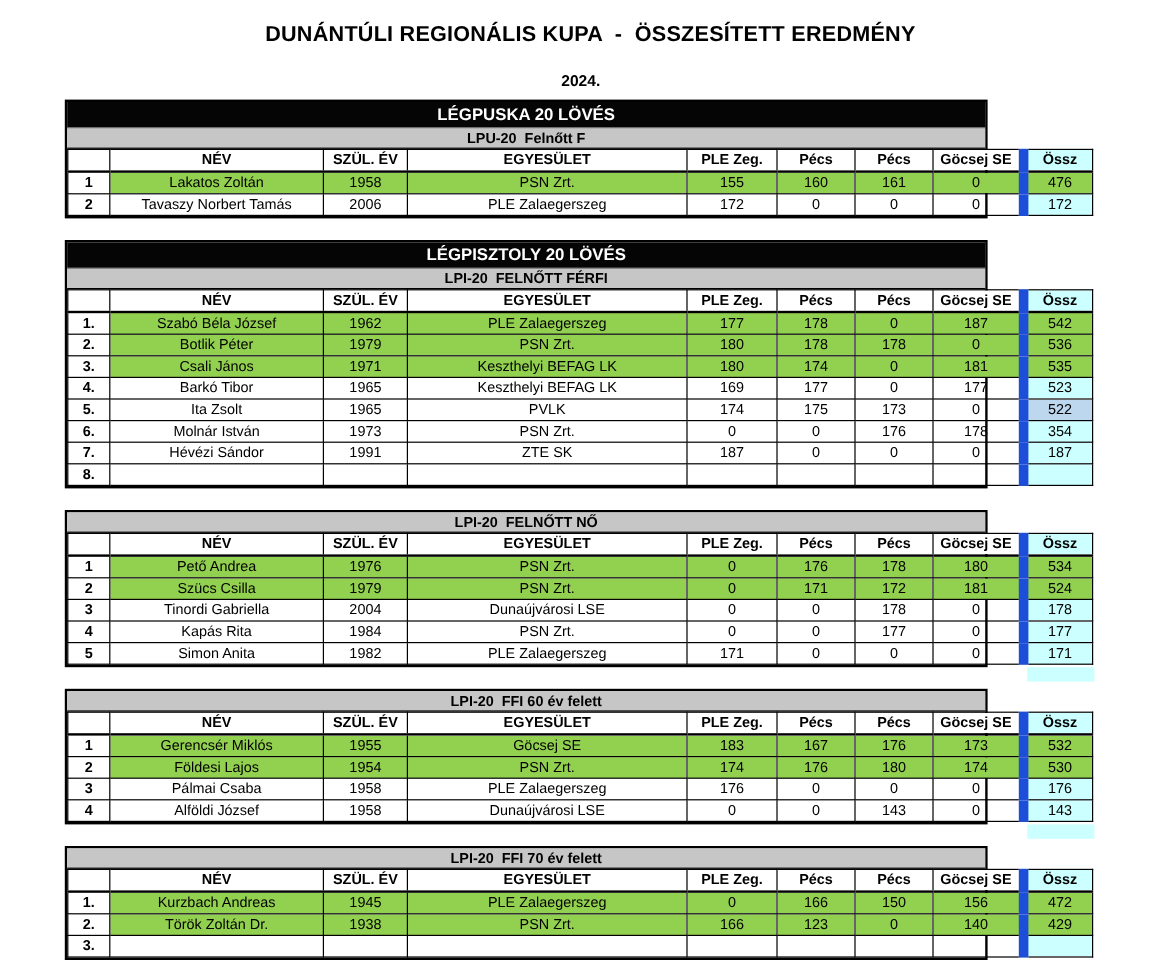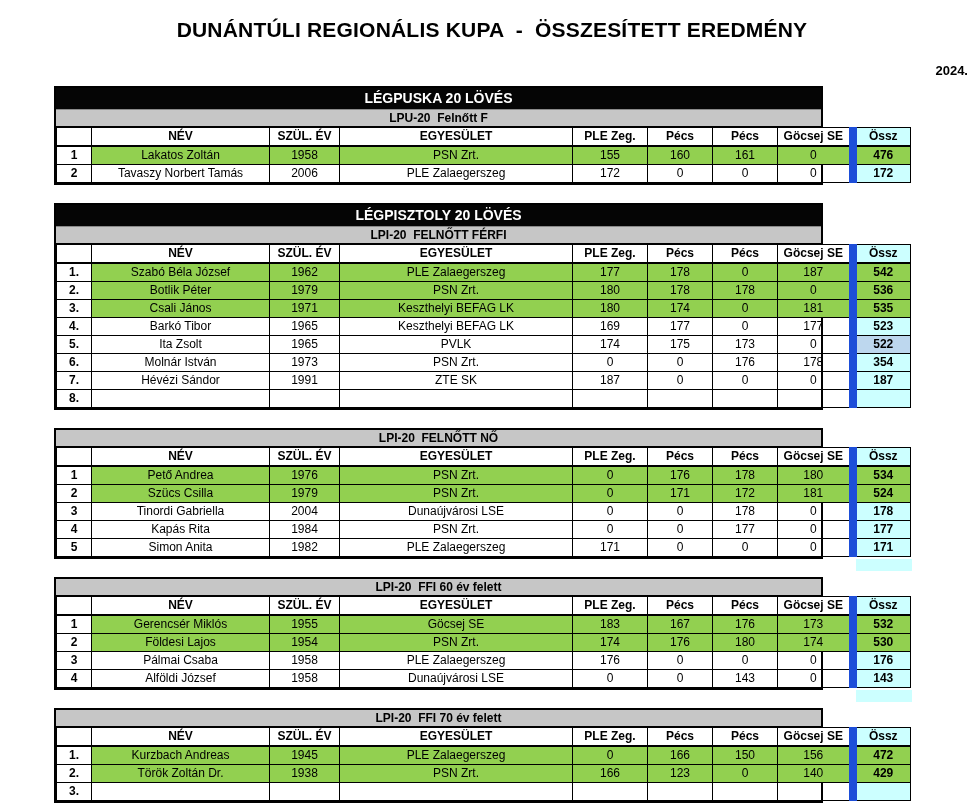--- a/index.html
+++ b/index.html
@@ -2,25 +2,25 @@
 <html><head>
 <meta charset="utf-8">
 <style>
   html,body{margin:0;padding:0;background:#fff;}
   body{
     width:968px;height:806px;
     font-family:"Liberation Sans",sans-serif;
     color:#000;overflow:hidden;
   }
   .title{
-    text-align:center;font-weight:bold;font-size:21px;
+    text-align:center;font-weight:bold;font-size:18px;
     padding-top:18px;white-space:pre;letter-spacing:.2px;padding-left:16px;
   }
   .year{
-    text-align:right;font-weight:bold;font-size:13px;
+    text-align:center;font-weight:bold;font-size:13px;
     margin-top:21px;margin-bottom:8px;
   }
   .sections{width:769px;margin-left:54px;}
   .section{border:2px solid #000;background:#fff;}
   .banner{
     background:#050505;color:#fff;font-weight:bold;font-size:14px;
     text-align:center;height:21px;line-height:21px;
     border-bottom:1px solid #8a8a8a;white-space:pre;
   }
   .subtitle{
@@ -31,21 +31,21 @@
   table{border-collapse:collapse;table-layout:fixed;width:100%;}
   th,td{
     border:1px solid #000;height:17px;padding:0 3px;
     font-size:12px;line-height:15px;overflow:hidden;white-space:nowrap;
   }
   thead th{font-weight:bold;background:#fff;}
   thead tr th{border-bottom:2px solid #000;}
   td.rank{font-weight:bold;text-align:center;background:#fff;padding:0;}
   td.born,td.score{text-align:center;}
   td.name,td.club{text-align:center;}
-  td.total{font-weight:bold;text-align:center;}
+  td.total{font-weight:normal;text-align:center;}
   td.total,th.total-h{border-left:8px solid #1d4ed8;}
   th.total-h{background:#ccffff;}
   tr.hl td.name,tr.hl td.born,tr.hl td.club,tr.hl td.score{background:#92d050;}
   td.total.green{background:#92d050;}
   td.total.cyan{background:#ccffff;}
   td.total.blue{background:#bdd7ee;}
   .gap{position:relative;height:18px;}
   .gap .strip{
     position:absolute;left:802px;top:0;width:56px;height:12px;
     background:#ccffff;

